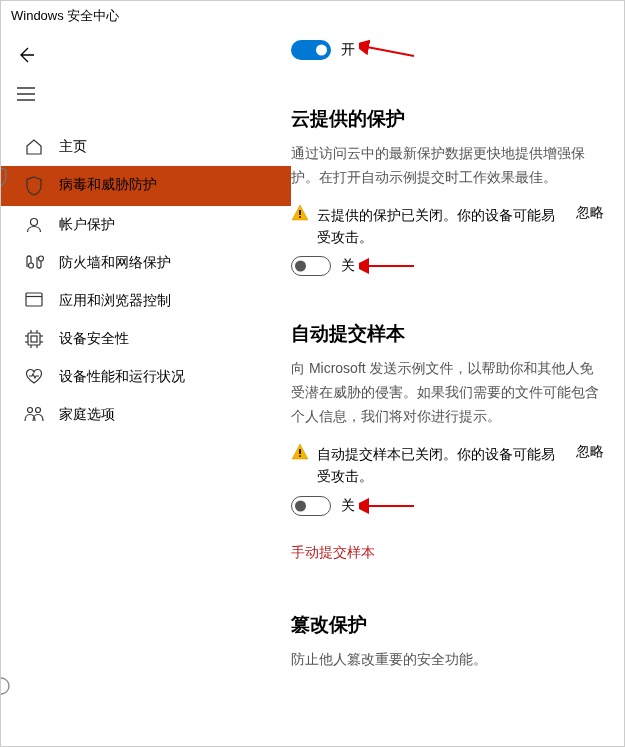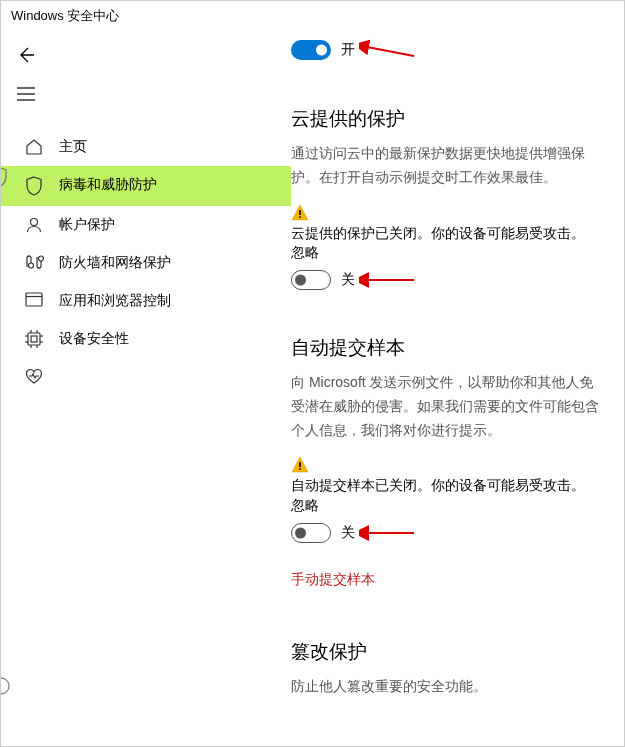--- a/index.html
+++ b/index.html
@@ -70,36 +70,36 @@
       align-items: flex-start;
       padding: 10px 22px;
       cursor: pointer;
       font-size: 14px;
       color: #000;
     }
     .sidebar-item .icon {
       margin-right: 14px;
     }
     .sidebar-item.selected {
-      background: #bef264;
+      background: #c2410c;
     }
     .content {
       flex: 1;
       padding-right: 20px;
       position: relative;
     }
     .section-desc {
       color: #555;
       font-size: 14px;
       line-height: 1.7;
       margin-bottom: 14px;
     }
     .section-title {
       font-size: 19px;
-      font-weight: 400;
+      font-weight: 700;
       margin-bottom: 10px;
       margin-top: 45px;
       color: #000;
     }
     .toggle-row {
       display: flex;
       align-items: center;
       gap: 10px;
       margin-top: 8px;
       margin-bottom: 10px;
@@ -134,25 +134,24 @@
       background: #555;
       left: 3px;
     }
     .toggle-label {
       font-size: 14px;
       color: #000;
     }
     .warning-row {
       display: flex;
       align-items: flex-start;
-      gap: 0;
+      gap: 8px;
       margin-top: 12px;
       margin-bottom: 6px;
       font-size: 14px;
-      flex-direction: column;
     }
     .warning-text {
       flex: 1;
       line-height: 1.6;
       color: #000;
     }
     .dismiss-link {
       color: #000000;
       font-size: 14px;
       cursor: pointer;
@@ -277,22 +276,33 @@
       <span>设备安全性</span>
     </div>
 
     <div class="sidebar-item">
       <span class="icon">
         <svg width="18" height="16" viewBox="0 0 18 16" fill="none" stroke="#333" stroke-width="1.2">
             <path d="M9 15 C9 15 1.5 10 1.5 5.5 C1.5 3 3.5 1.5 5.5 1.5 C7 1.5 8.5 2.5 9 4 C9.5 2.5 11 1.5 12.5 1.5 C14.5 1.5 16.5 3 16.5 5.5 C16.5 10 9 15 9 15 Z"></path>
             <path d="M4 8 H7 L8 6 L10 10 L11 8 H14"></path>
           </svg>
       </span>
-    </div>
-
+      <span>设备性能和运行状况</span>
+    </div>
+
+    <div class="sidebar-item">
+      <span class="icon">
+        <svg width="20" height="16" viewBox="0 0 20 16" fill="none" stroke="#333" stroke-width="1.2">
+            <circle cx="6" cy="4" r="2.5"></circle>
+            <circle cx="14" cy="4" r="2.5"></circle>
+            <path d="M1 15 C1 11 3 8.5 6 8.5 S11 11 11 15 M9 15 C9 11 11 8.5 14 8.5 S19 11 19 15"></path>
+          </svg>
+      </span>
+      <span>家庭选项</span>
+    </div>
   </div>
 
   <div class="content">
 
     
     <div class="toggle-row">
       <div class="toggle on">
           <div class="knob"></div>
         </div>
       <span class="toggle-label">开</span>

